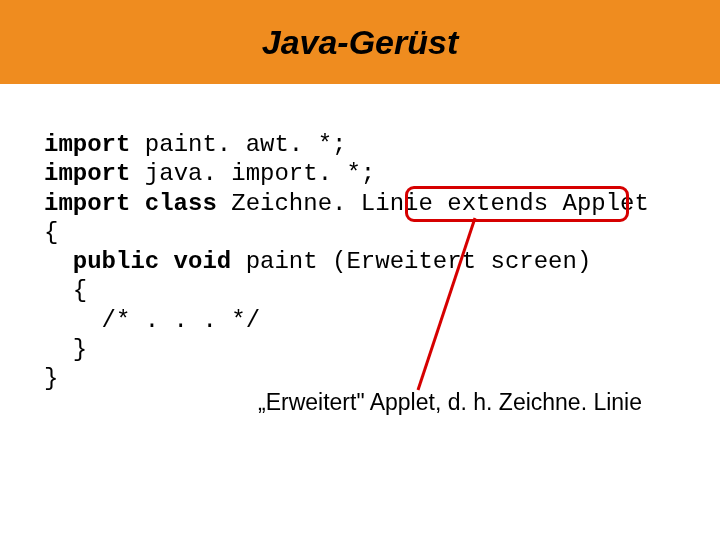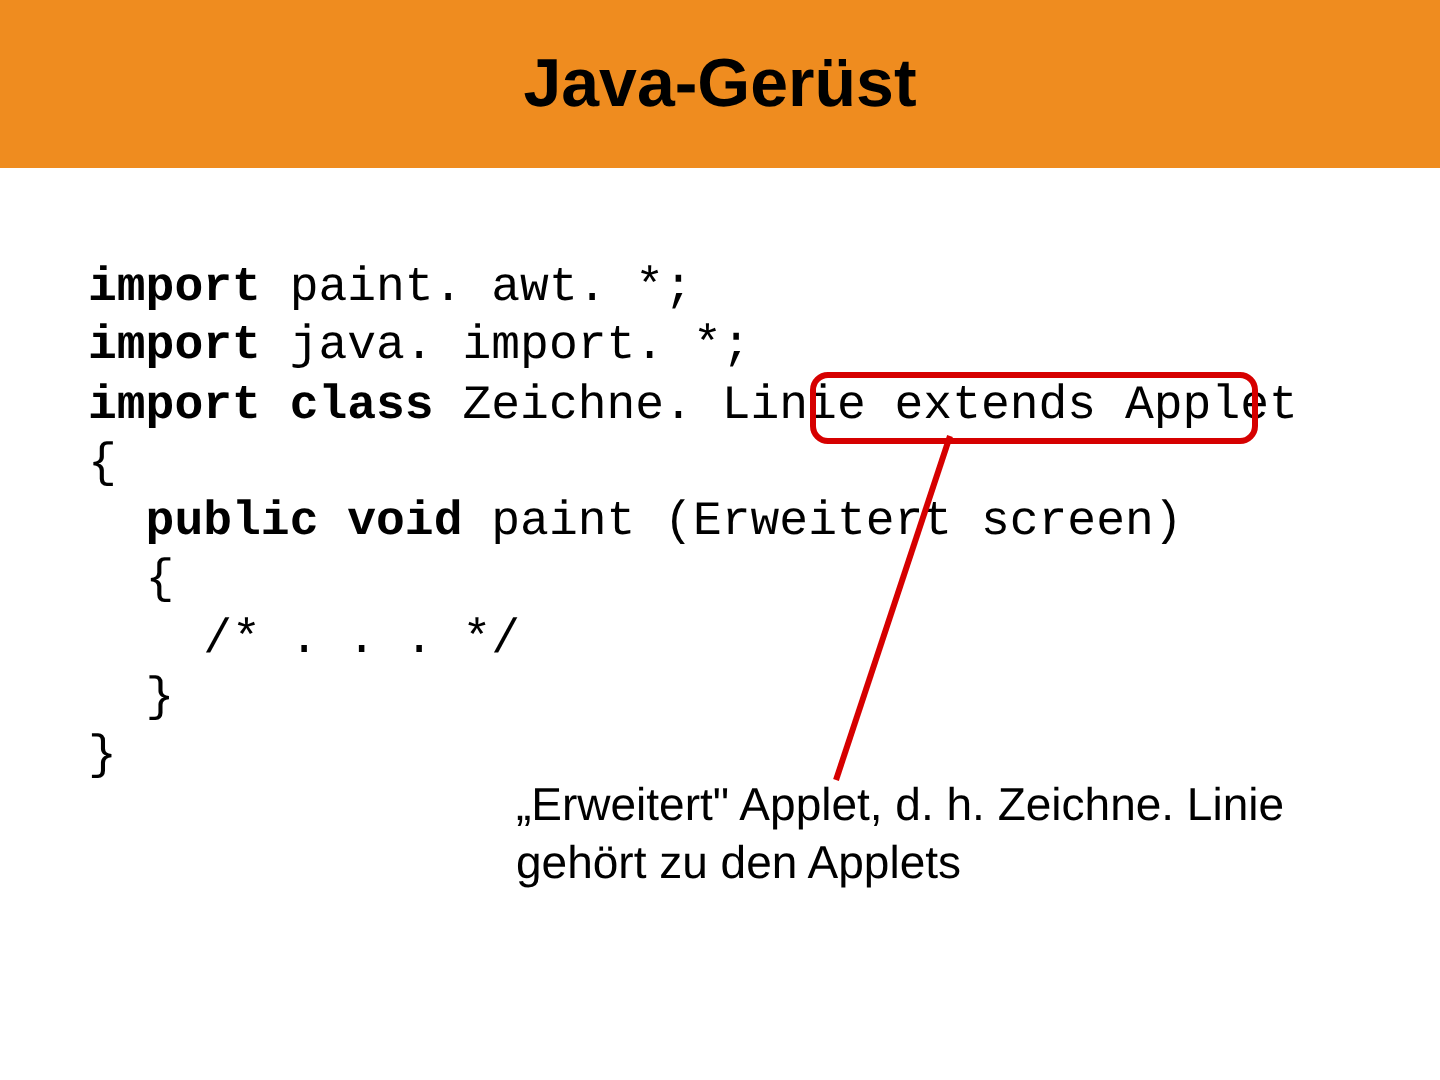--- a/index.html
+++ b/index.html
@@ -20,20 +20,21 @@
   .title-bar {
     position: absolute;
     top: 0;
     left: 0;
     width: 720px;
     height: 84px;
     background: #ef8c1f;
     display: flex;
     align-items: center;
     justify-content: center;
+    font-style: italic;
   }
   .title-text {
     color: #000000;
     font-weight: bold;
     font-size: 34px;
     font-family: Verdana, Arial, sans-serif;
   }
   .code-block {
     position: absolute;
     top: 130px;
@@ -86,16 +87,15 @@
 <span>}</span></div>
 
   <div class="highlight-box" style="left:405px; top:186px; width:218px; height:30px;"></div>
 
   <svg class="arrow-svg" style="left:0; top:0;" width="720" height="540">
     <line x1="475" y1="218" x2="418" y2="390" stroke="#d60000" stroke-width="3"></line>
   </svg>
 
   <div class="annotation">
     <span>„Erweitert" Applet, d. h. Zeichne. Linie</span><br>
-    <span>gehört zu den Applets</span>
   </div>
 
 </div>
 
 </body></html>

